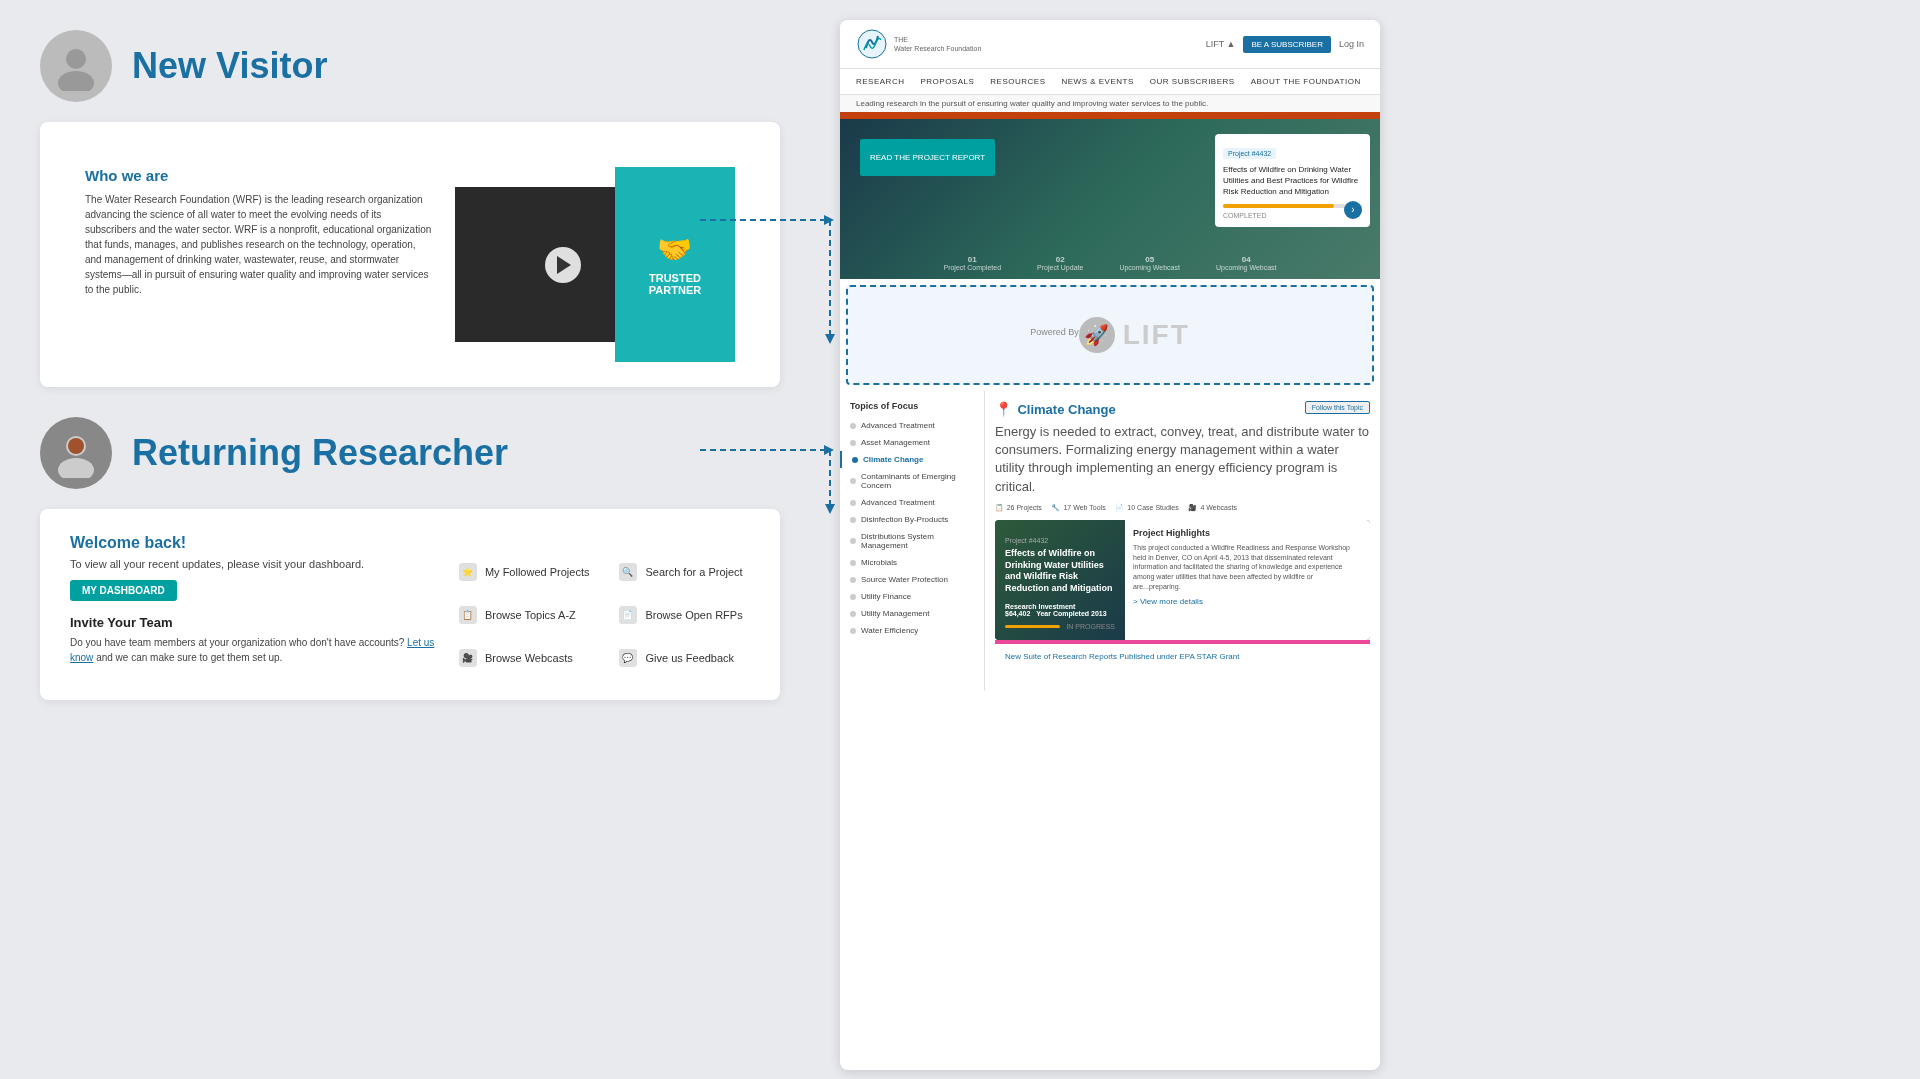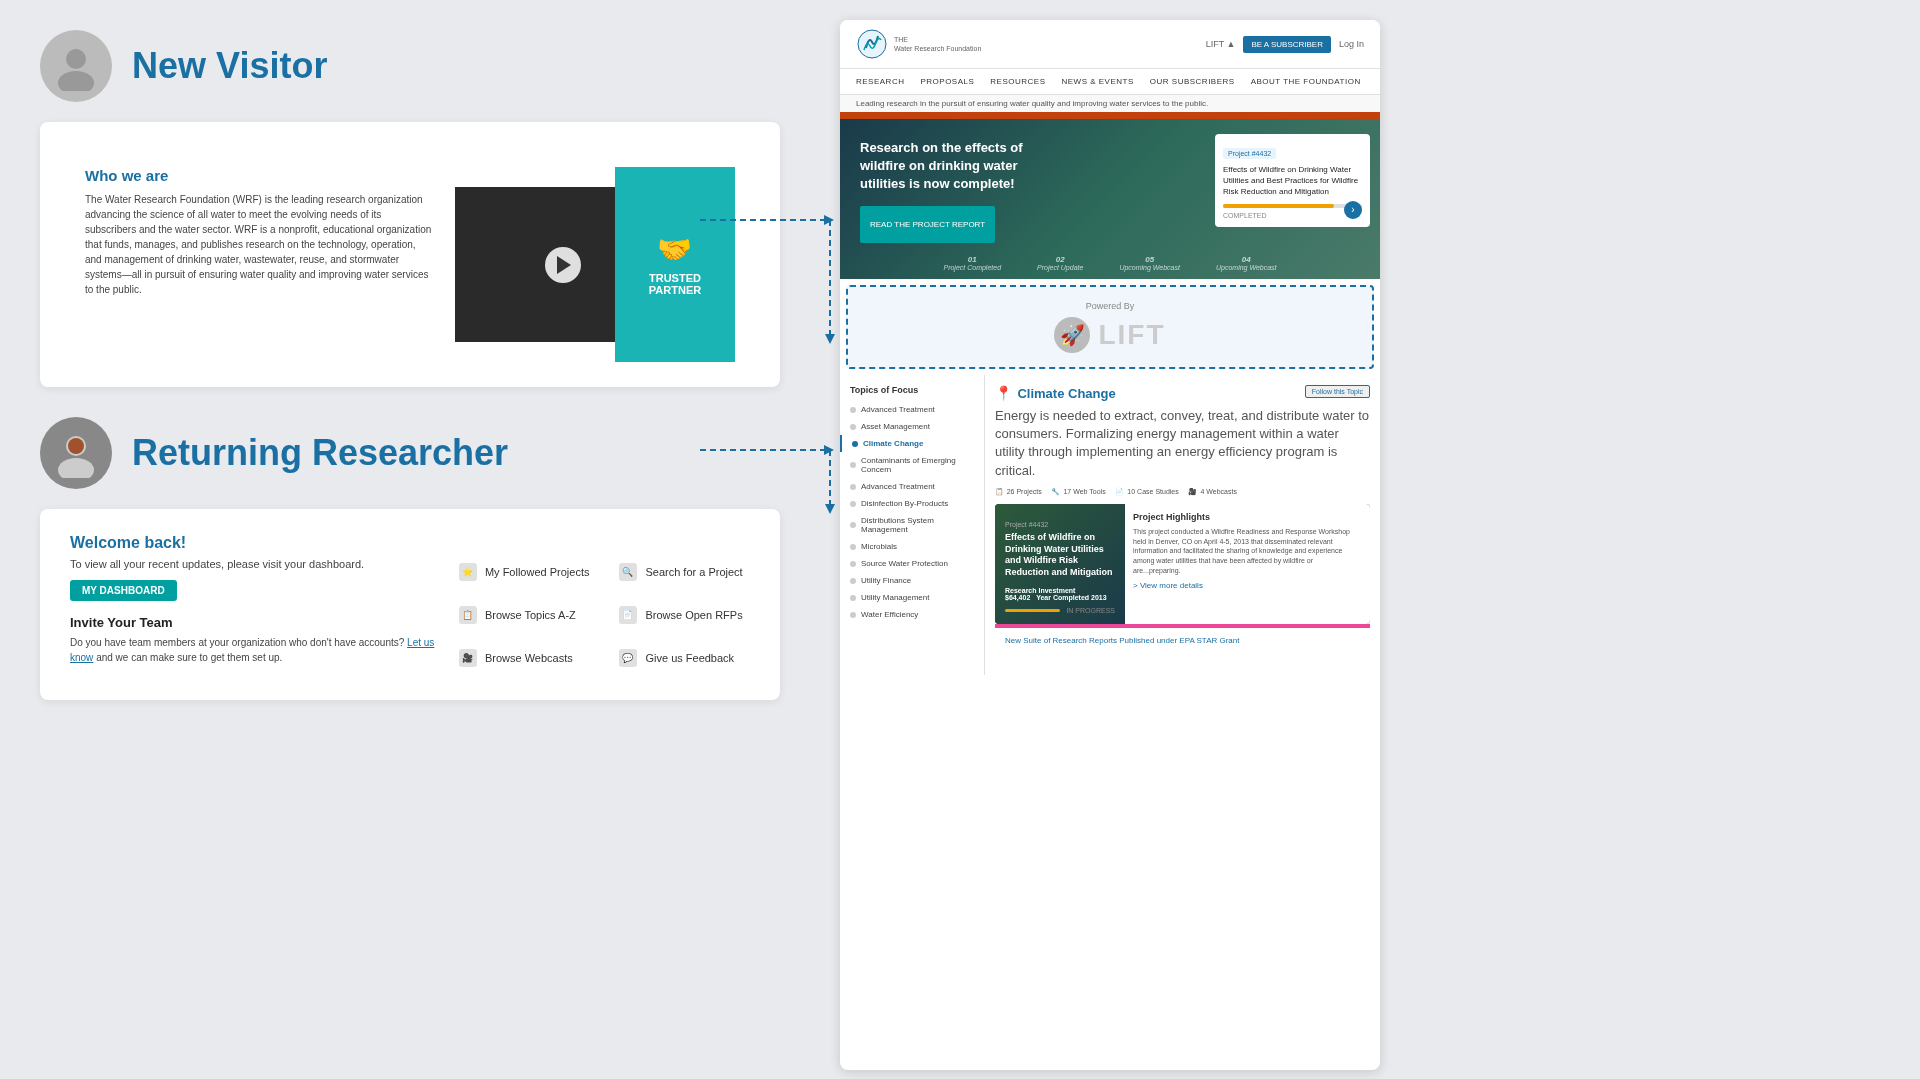--- a/index.html
+++ b/index.html
@@ -322,36 +322,36 @@
       background: #1a6fa3;
       border-radius: 50%;
       display: flex; align-items: center; justify-content: center;
       color: white;
       font-size: 10px;
     }
 
     .wrf-hero-nav {
       position: absolute;
       bottom: 8px; left: 0; right: 0;
-      display: flex; justify-content: center; gap: 36px; font-style: italic;
+      display: flex; justify-content: center; gap: 36px;
     }
     .hero-nav-item {
       font-size: 7px;
       color: rgba(255,255,255,0.7);
       text-align: center;
     }
     .hero-nav-item span { display: block; font-size: 8px; font-weight: bold; }
 
     
     .lift-box {
       border: 2px dashed #1a6fa3;
       background: #f0f6fb;
       margin: 6px;
-      height: 84px;
-      display: flex; flex-direction: column; align-items: center; justify-content: center;
+      height: 100px;
+      display: flex; flex-direction: row; align-items: center; justify-content: center;
       border-radius: 4px;
     }
     .lift-powered {
       font-size: 9px;
       color: #888;
       margin-bottom: 6px;
     }
     .lift-logo {
       display: flex; align-items: center; gap: 8px;
     }
@@ -664,21 +664,20 @@
     <span class="wrf-nav-item">RESOURCES</span>
     <span class="wrf-nav-item">NEWS &amp; EVENTS</span>
     <span class="wrf-nav-item">OUR SUBSCRIBERS</span>
     <span class="wrf-nav-item">ABOUT THE FOUNDATION</span>
   </div>
 
   <div class="wrf-tagline">Leading research in the pursuit of ensuring water quality and improving water services to the public.</div>
 
   <div class="wrf-hero">
     <div class="wrf-hero-content">
-      <h2>Research on the effects of wildfire on drinking water utilities is now complete!</h2>
       <button class="wrf-hero-btn">READ THE PROJECT REPORT</button>
     </div>
     <div class="wrf-hero-card">
       <div class="hero-card-tag">Project #4432</div>
       <div class="hero-card-title">Effects of Wildfire on Drinking Water Utilities and Best Practices for Wildfire Risk Reduction and Mitigation</div>
       <div class="hero-card-progress">
         <div class="hero-card-progress-bar"></div>
       </div>
       <div class="hero-card-status">
         <span>COMPLETED</span>

